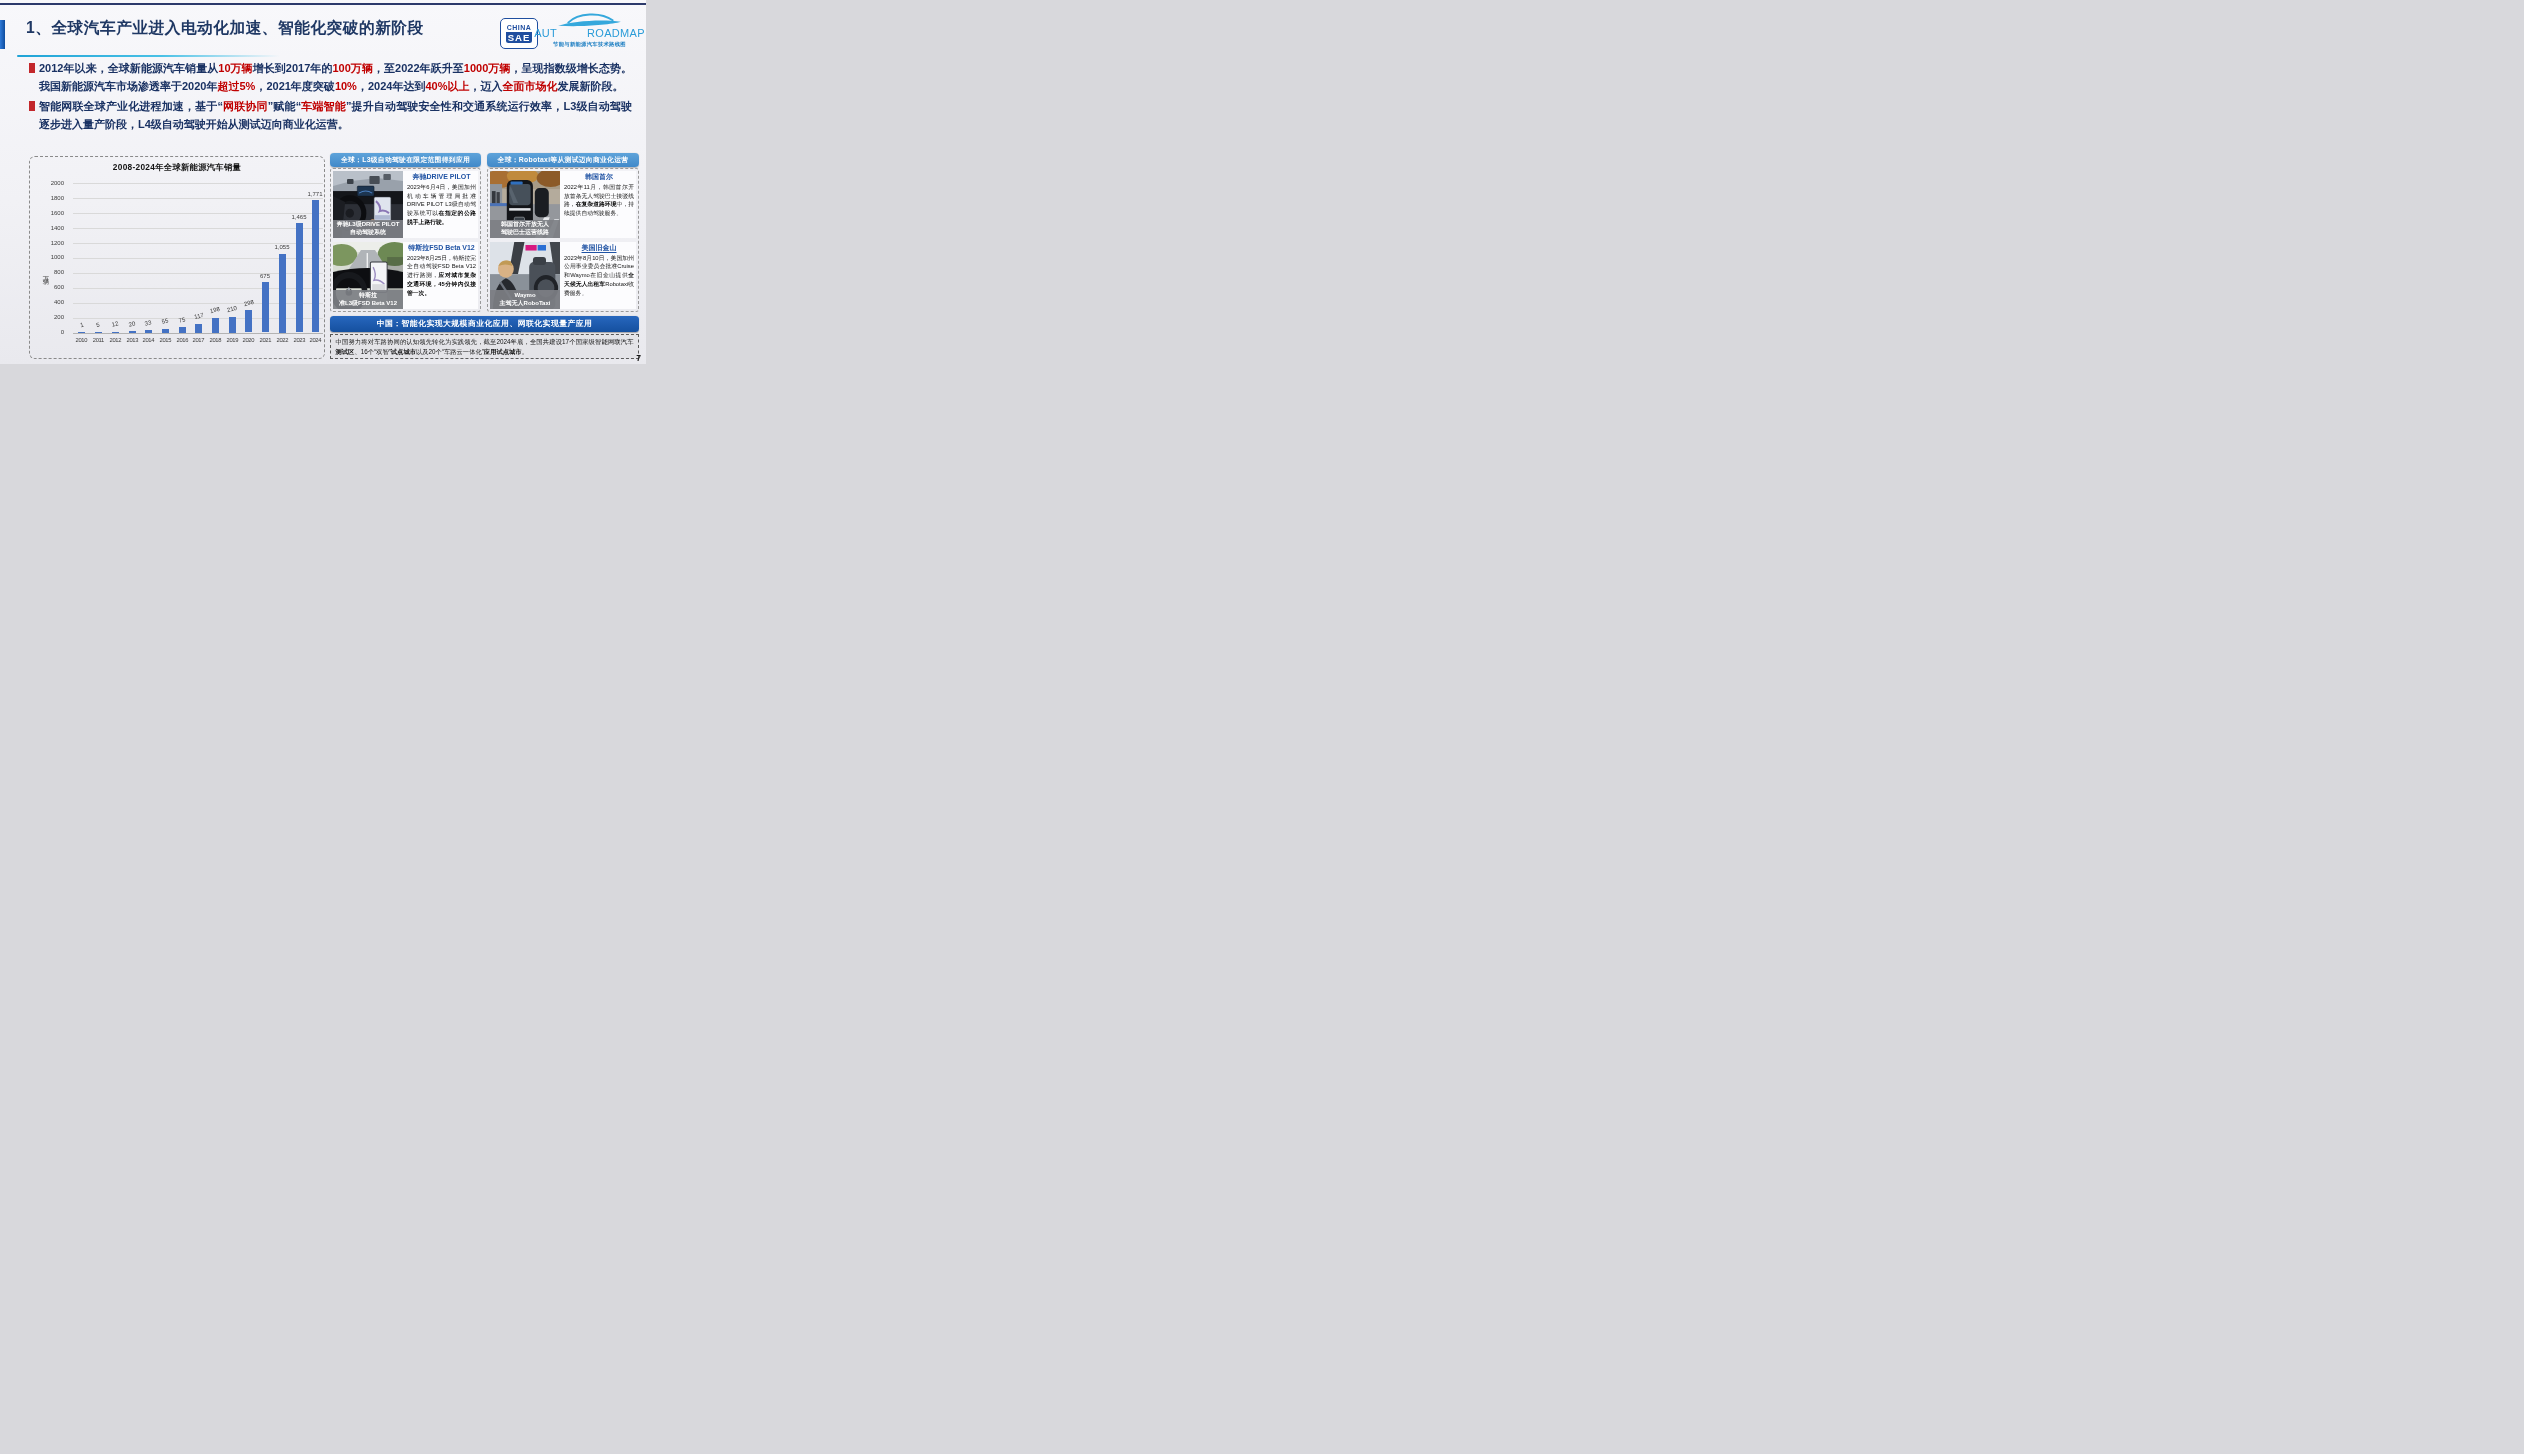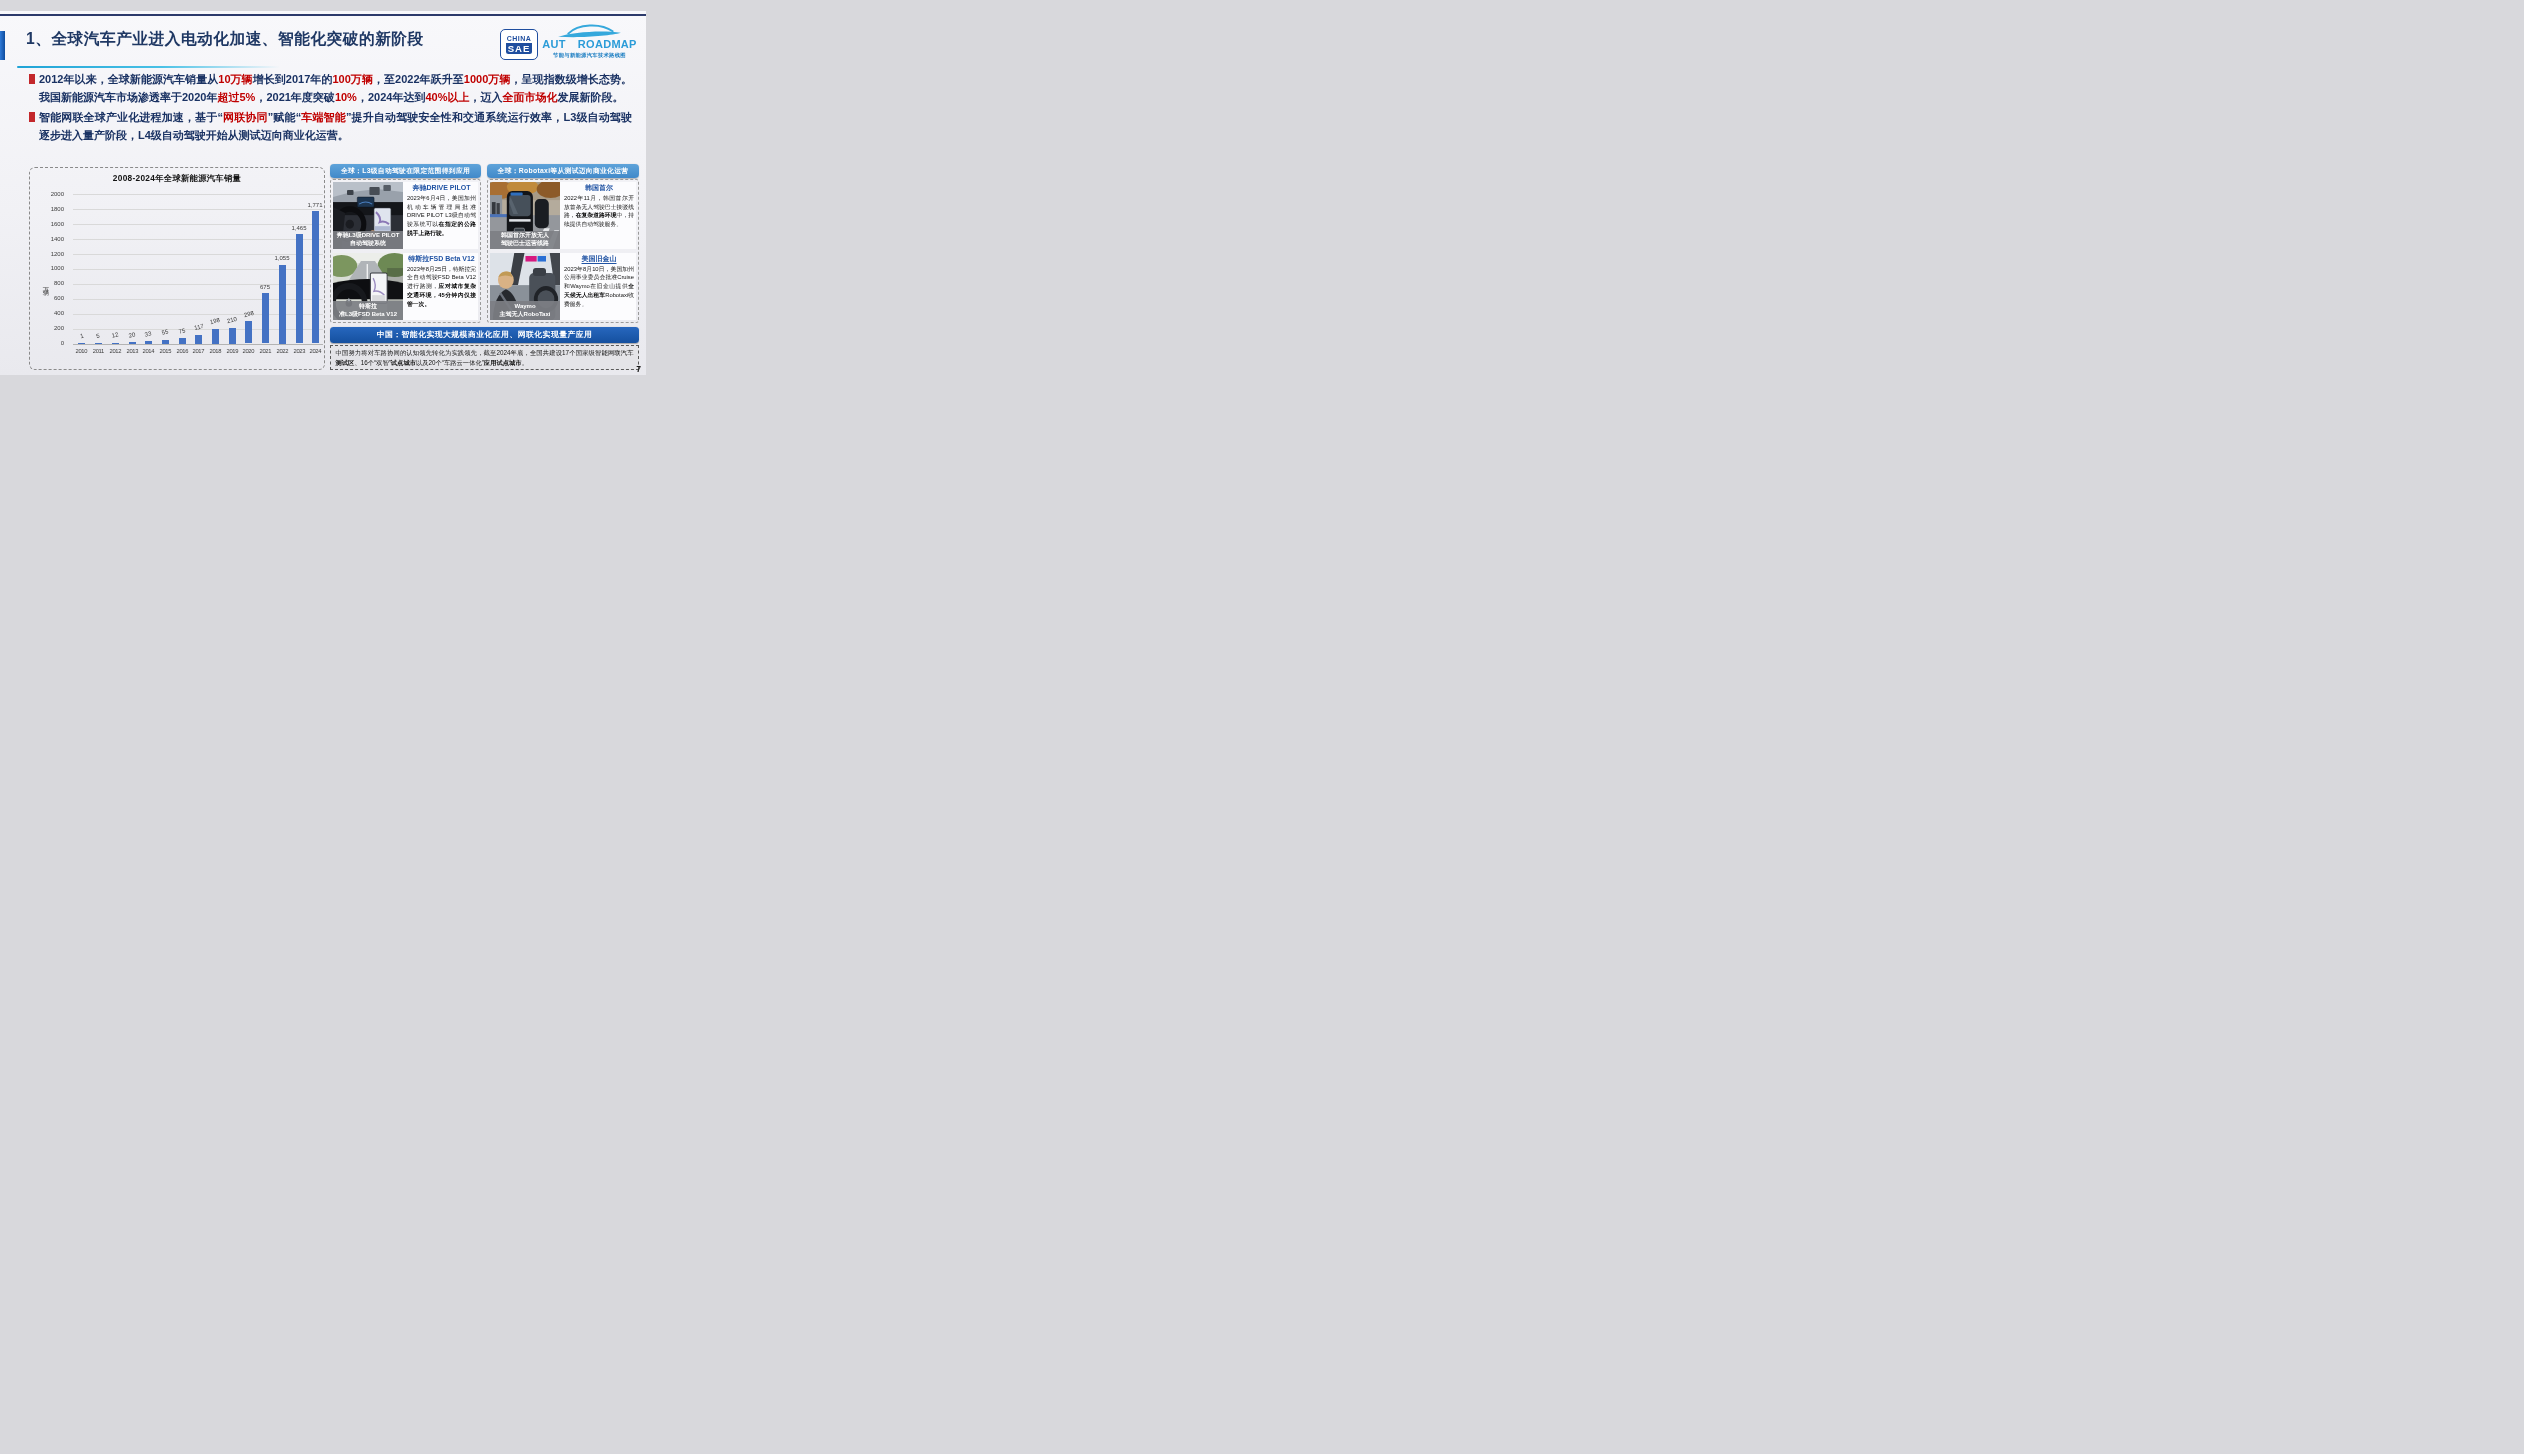--- a/index.html
+++ b/index.html
@@ -1,37 +1,37 @@
 <!DOCTYPE html>
 <html style="font-size:8px"><head>
 <meta charset="utf-8">
 <style>
   html,body{margin:0;padding:0;background:#d8d8dc;}
   .slide{position:relative;width:646px;height:364px;overflow:hidden;
          background:linear-gradient(180deg,#f8f8fb 0%,#f1f1f5 55%,#e9e9ee 100%);
-         font-family:"Liberation Sans",sans-serif;margin-top:11px;}
+         font-family:"Liberation Sans",sans-serif;}
   .top-rule{position:absolute;top:3px;left:0;width:100%;height:1.5px;background:#2c3a6b;}
   .accent-bar{position:absolute;left:0;top:20px;width:4.5px;height:29px;
               background:linear-gradient(90deg,#2f7ad8,#0e4c9e);}
   .page-title{position:absolute;left:26px;top:18px;margin:0;font-size:15.7px;font-weight:700;
               color:#1F3864;letter-spacing:0.5px;white-space:nowrap;}
   .title-underline{position:absolute;left:17px;top:55px;width:263px;height:2px;border-radius:1px;
               background:linear-gradient(90deg,#1fa3d6 0%,#49c1e6 55%,rgba(180,225,240,0) 100%);}
   
   .sae-badge{position:absolute;left:500px;top:17.7px;width:38px;height:31px;border:1.5px solid #1F4E9F;
              border-radius:5px;background:#fff;box-sizing:border-box;padding:5px;}
   .sae-inner{width:100%;height:100%;border-radius:2.5px;overflow:hidden;display:flex;flex-direction:column;}
   .sae-top{flex:1;display:flex;align-items:center;justify-content:center;font-size:7px;font-weight:700;
            color:#1F4E9F;letter-spacing:0.5px;background:#fff;}
   .sae-bottom{flex:1.2;display:flex;align-items:center;justify-content:center;font-size:9.6px;font-weight:700;
            color:#fff;letter-spacing:1px;background:#1F4E9F;}
   .roadmap-logo{position:absolute;left:545px;top:11px;width:89px;text-align:center;}
   .roadmap-logo svg.car{display:block;margin:0 auto;width:71px;height:17px;}
-  .rm-word{display:flex;align-items:flex-start;justify-content:center;gap:6px;
-           font-size:11px;font-weight:700;color:#2B9CD8;letter-spacing:0.3px;line-height:1;}
+  .rm-word{display:flex;align-items:flex-start;justify-content:center;gap:15px;
+           font-size:11px;font-weight:400;color:#2B9CD8;letter-spacing:0.3px;line-height:1;}
   .rm-word svg{width:9px;height:9px;}
   .rm-sub{margin-top:1.5px;font-size:5.3px;font-weight:700;color:#1C7EC2;letter-spacing:0.3px;}
   
   .bullets{position:absolute;left:29px;top:59px;width:603px;}
   .bullet{position:relative;padding-left:10px;margin-bottom:2px;}
   .bullet .marker{position:absolute;left:0;top:4px;width:5.6px;height:10px;background:#C3272B;}
   .bullet p{margin:0;font-size:11px;font-weight:700;color:#1A3263;line-height:18px;text-align:justify;}
   .seg-red{color:#C00000;}
   .seg-bold{font-weight:700;}
   

